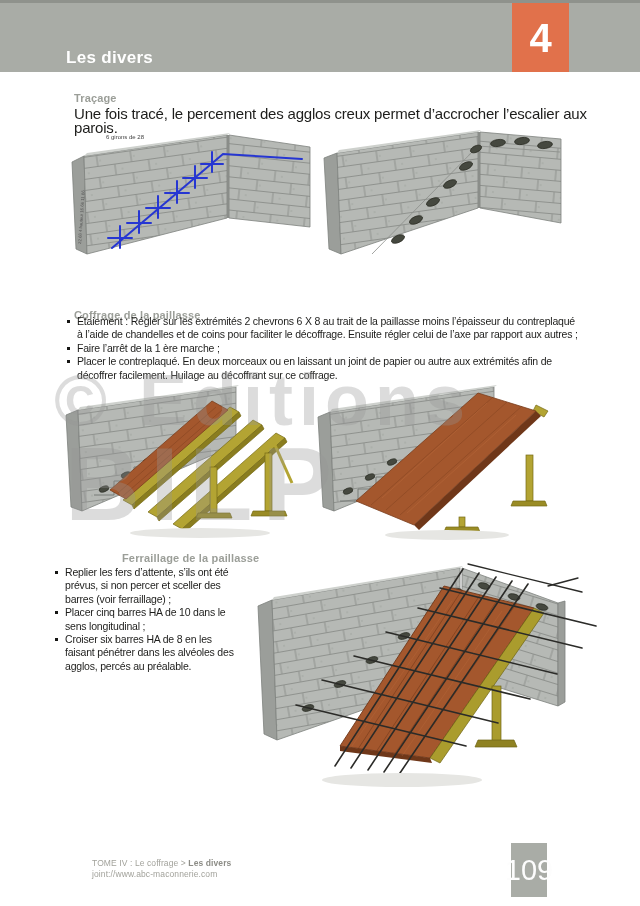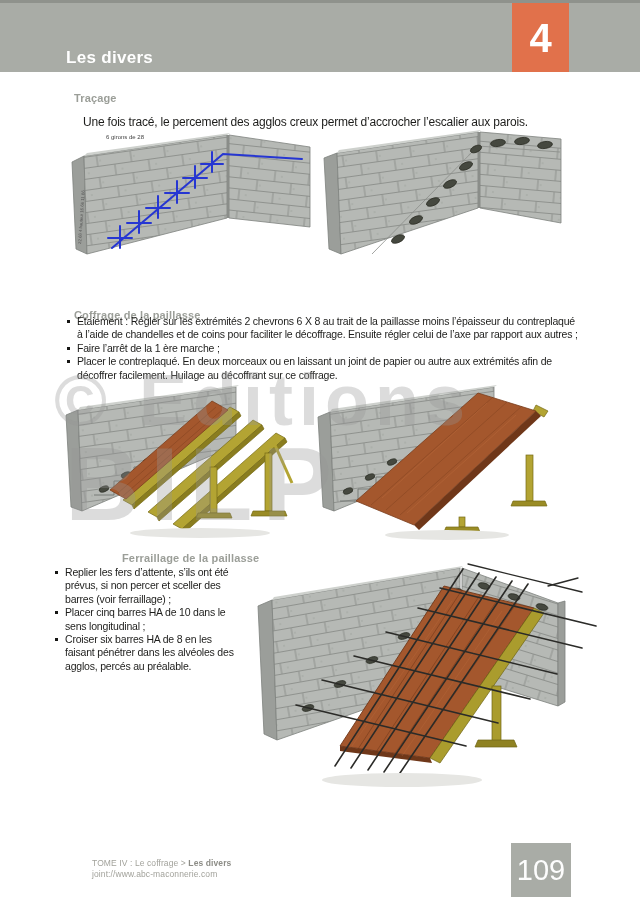--- a/index.html
+++ b/index.html
@@ -10,42 +10,42 @@
         border-top:3px solid #8f928c;box-sizing:border-box;}
   .title{position:absolute;left:66px;top:37px;font-size:17px;font-weight:bold;color:#ffffff;letter-spacing:.3px;}
   .chapbox{position:absolute;left:512px;top:3px;width:57px;height:69px;background:#e1714b;
            display:flex;align-items:center;justify-content:center;z-index:3;}
   .chapbox span{color:#fff;font-size:40px;font-weight:bold;line-height:1;}
   
   .h2{position:absolute;font-size:11px;font-weight:bold;color:#9b9e98;letter-spacing:.15px;margin:8px;}
   .h2-tracage{left:66px;top:84px;}
   .h2-coffrage{left:66px;top:301px;}
   .h2-ferraillage{left:66px;top:544px;padding-left:48px;}
-  .para{position:absolute;left:66px;top:99px;width:520px;margin:17px;
-        font-size:12px;letter-spacing:-.2px;color:#1d1d1b;line-height:13.5px;}
+  .para{position:absolute;left:66px;top:99px;width:520px;margin:8px;
+        font-size:15px;letter-spacing:-.2px;color:#1d1d1b;line-height:13.5px;}
   ul.bullets{position:absolute;margin:0;padding:0;list-style:none;
              font-size:10.5px;letter-spacing:-.2px;line-height:13.4px;color:#1d1d1b;}
   ul.bullets li{position:relative;padding-left:11px;}
   ul.bullets li::before{content:"";position:absolute;left:1px;top:5px;width:3px;height:3px;background:#161614;}
   .ul-coffrage{left:66px;top:315px;width:514px;}
   .ul-ferraillage{left:54px;top:566px;width:188px;}
   figure{position:absolute;margin:0;padding:0;}
   .fig1{left:66px;top:126px;}
   .fig2{left:312px;top:126px;}
   .fig3{left:60px;top:383px;}
   .fig4{left:312px;top:383px;}
   .fig5{left:252px;top:556px;}
   
   .wm{position:absolute;z-index:5;color:rgba(150,150,150,.33);font-weight:800;line-height:1;pointer-events:none;white-space:nowrap;}
   .wm1{left:54px;top:364px;font-size:72px;letter-spacing:6px;}
   .wm2{left:65px;top:432px;font-size:104px;letter-spacing:10px;}
   
   .footer{position:absolute;left:92px;top:858px;font-size:8.5px;line-height:11px;color:#a2a29b;letter-spacing:.1px;}
   .footer .crumb-bold{font-weight:bold;color:#8d8d87;}
-  .pagebox{position:absolute;left:511px;top:843px;width:60px;height:54px;background:#a9aca6;
+  .pagebox{position:absolute;left:511px;top:843px;width:36px;height:54px;background:#a9aca6;
            display:flex;align-items:center;justify-content:center;}
   .pagebox span{color:#fdfdfd;font-size:29px;line-height:1;}
   svg text{font-family:"Liberation Sans","DejaVu Sans",sans-serif;}
 </style>
 </head>
 <body>
 
 <div class="page">
 
   <header class="band"></header>

